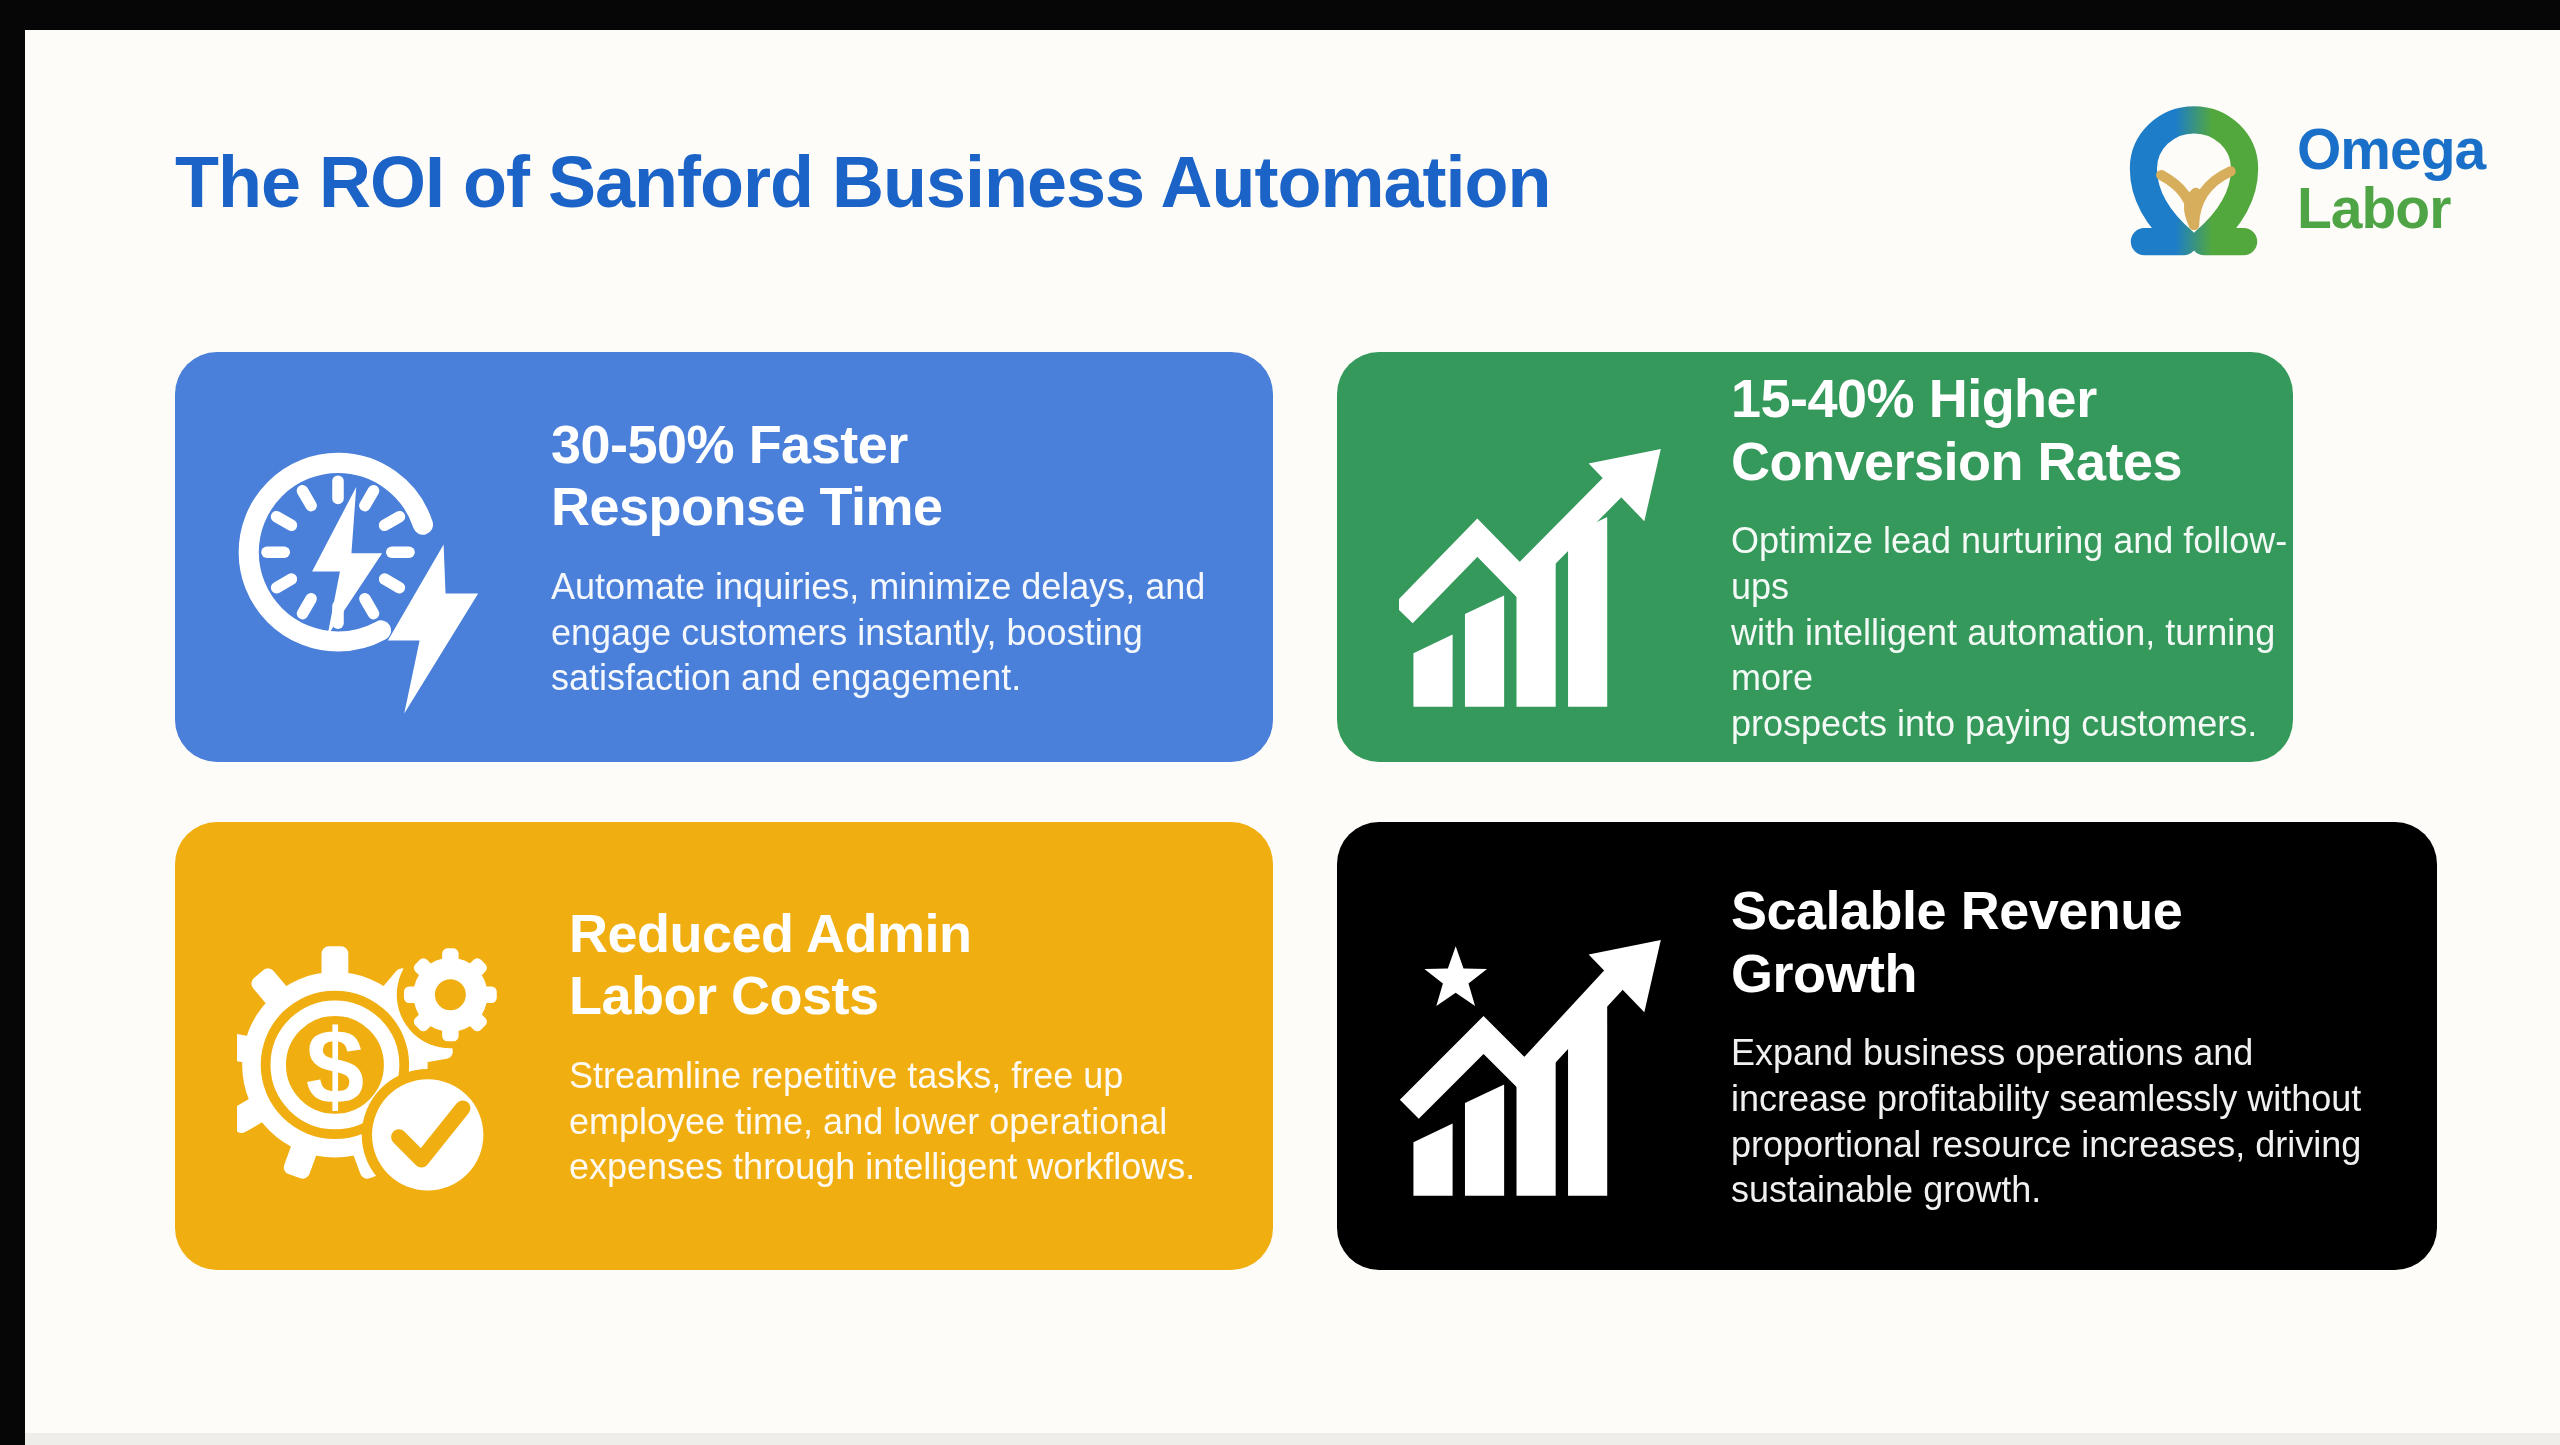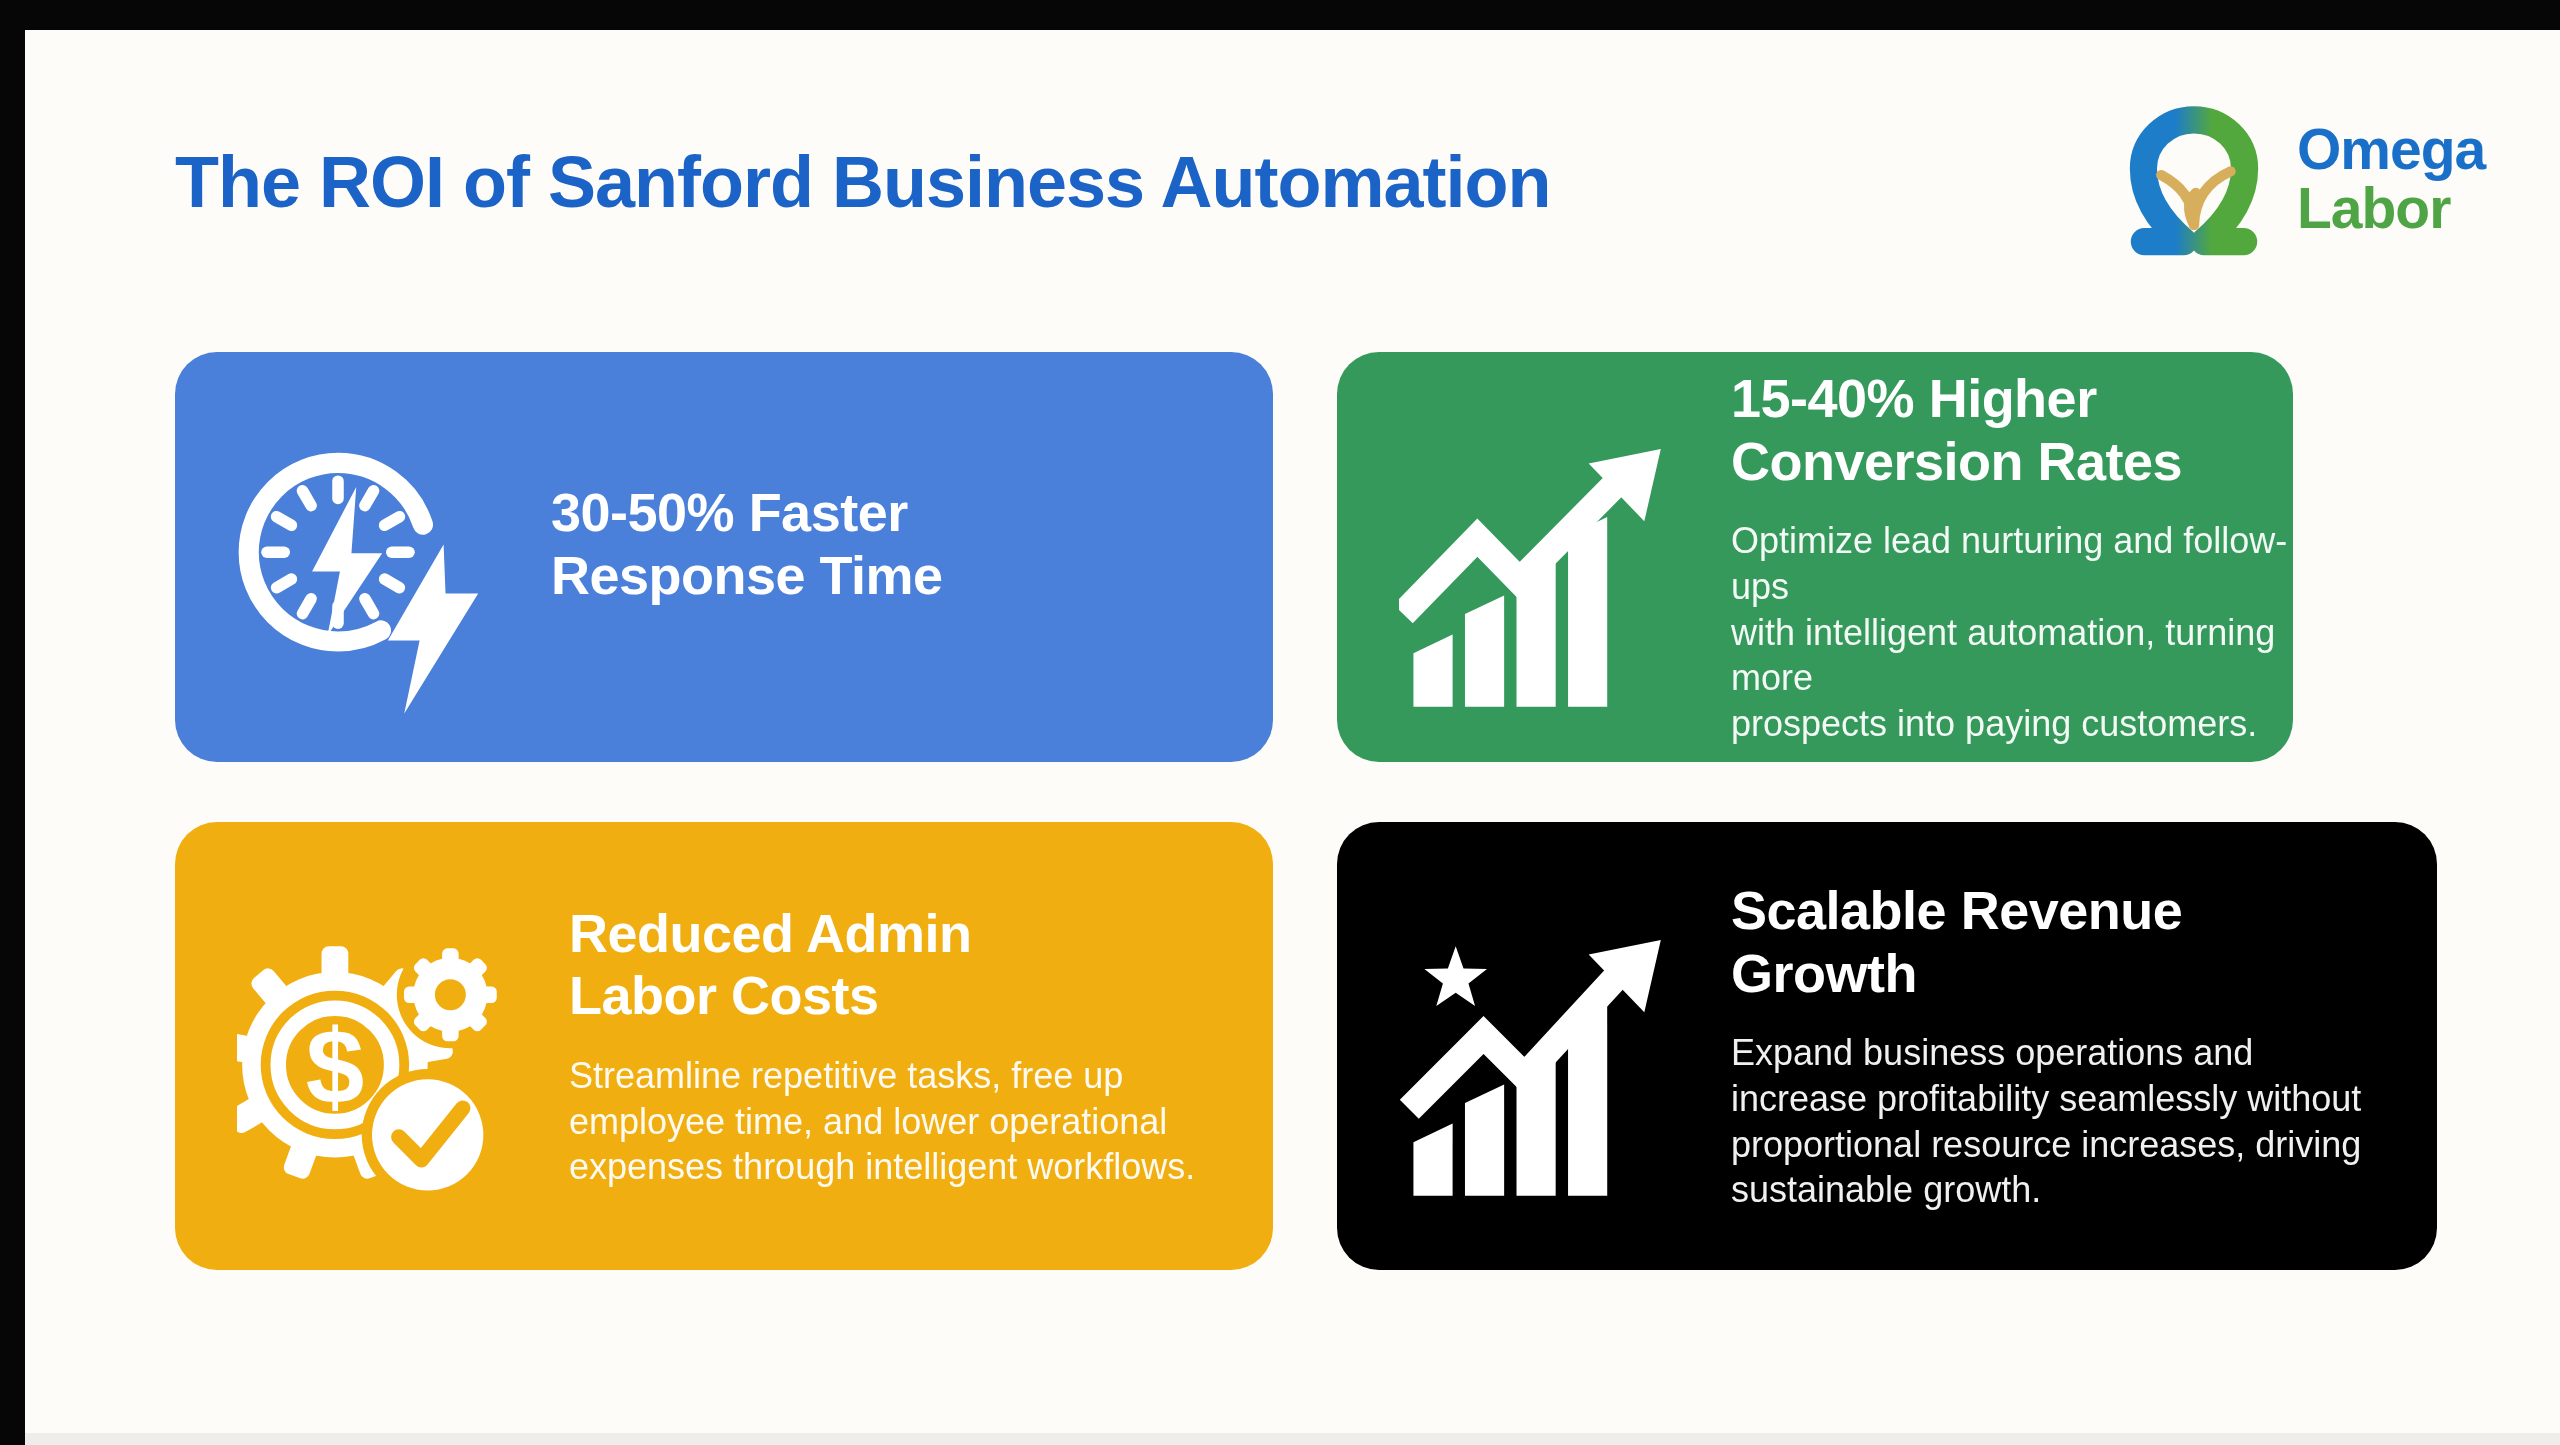--- a/index.html
+++ b/index.html
@@ -92,20 +92,23 @@
           <line x1="133" y1="71.5" x2="142" y2="56"></line>
           <line x1="153.5" y1="92" x2="169" y2="83"></line>
         </g>
         <path d="M124,52 L78,140 L107,140 L94,207 L151,121 L119,121 Z" fill="#fff"></path>
         <path d="M215,112 L157,212 L190,212 L174,288 L251,163 L217,163 Z" fill="#fff"></path>
       </svg>
     </div>
     <div class="card-text">
       <h2 class="card-title">30-50% Faster
 Response Time</h2>
+      <p class="card-body">Automate inquiries, minimize delays, and
+engage customers instantly, boosting
+satisfaction and engagement.</p>
     </div>
   </section>
 
   <section class="card card-green" style="background-color: rgb(52, 153, 91);">
     <div class="card-icon" style="color: rgb(52, 153, 91);">
       <svg viewBox="0 0 260 260" width="268" height="268">
         <polygon points="14,200 52,182 52,252 14,252" fill="#fff"></polygon>
         <polygon points="64,162 102,144 102,252 64,252" fill="#fff"></polygon>
         <polygon points="114,124 152,106 152,252 114,252" fill="#fff"></polygon>
         <polygon points="164,86 202,68 202,252 164,252" fill="#fff"></polygon>

